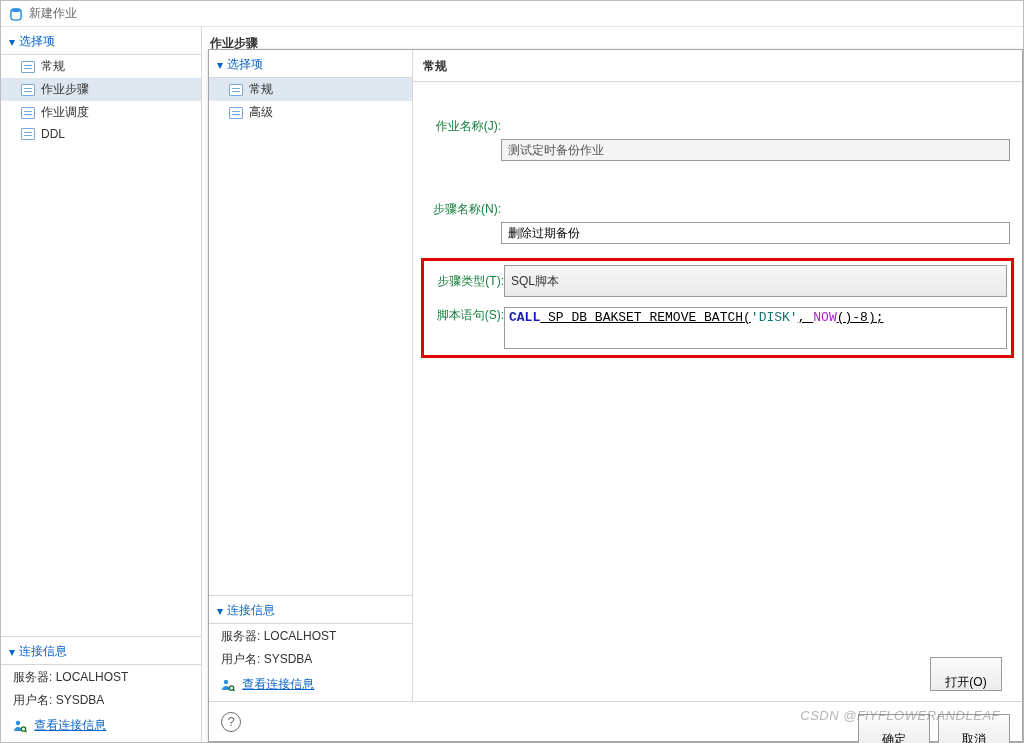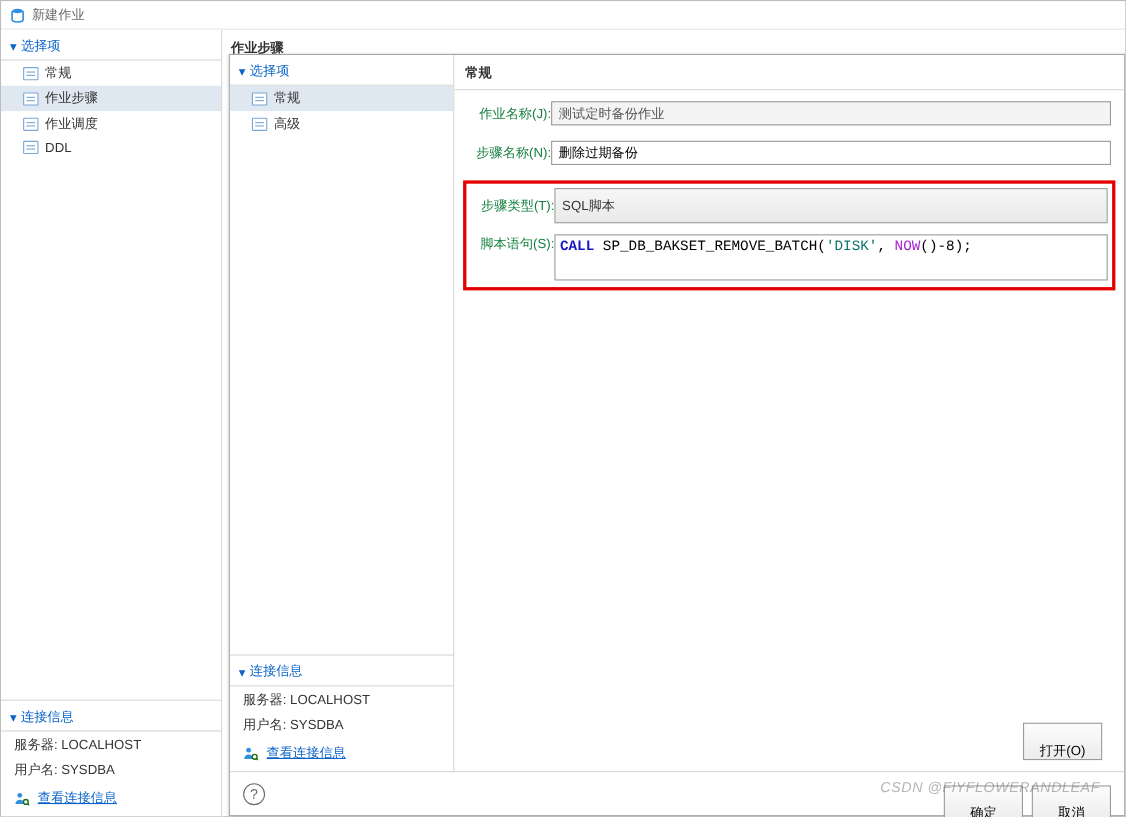--- a/index.html
+++ b/index.html
@@ -190,20 +190,21 @@
   text-align: right;
 }
 .form-input {
   flex: 1;
   height: 22px;
   border: 1px solid #999;
   padding: 2px 6px;
   font-family: inherit;
   font-size: 12px;
   background: #fff;
+  margin-top: 47px;
 }
 .form-input[readonly] {
   background: #f4f4f4;
   color: #555;
 }
 .red-box {
   border: 3px solid #e20000;
   padding: 4px 4px 6px 4px;
   margin-left: -4px;
   margin-right: -4px;
@@ -229,21 +230,21 @@
   height: 42px;
   border: 1px solid #9a9a9a;
   background: #fff;
   font-family: Consolas, "Courier New", monospace;
   font-size: 13px;
   padding: 2px 4px;
   white-space: nowrap;
   overflow: hidden;
 }
 .kw-call { color: #1818c0; font-weight: bold; }
-.kw-id { color: #000; }
+.kw-id { color: #000; text-decoration: underline; }
 .kw-str { color: #0f766e; }
 .kw-func { color: #a61fd1; }
 .large-gap {
   flex: 1;
 }
 .open-row {
   display: flex;
   justify-content: flex-end;
   padding: 4px 8px 6px 0;
 }

